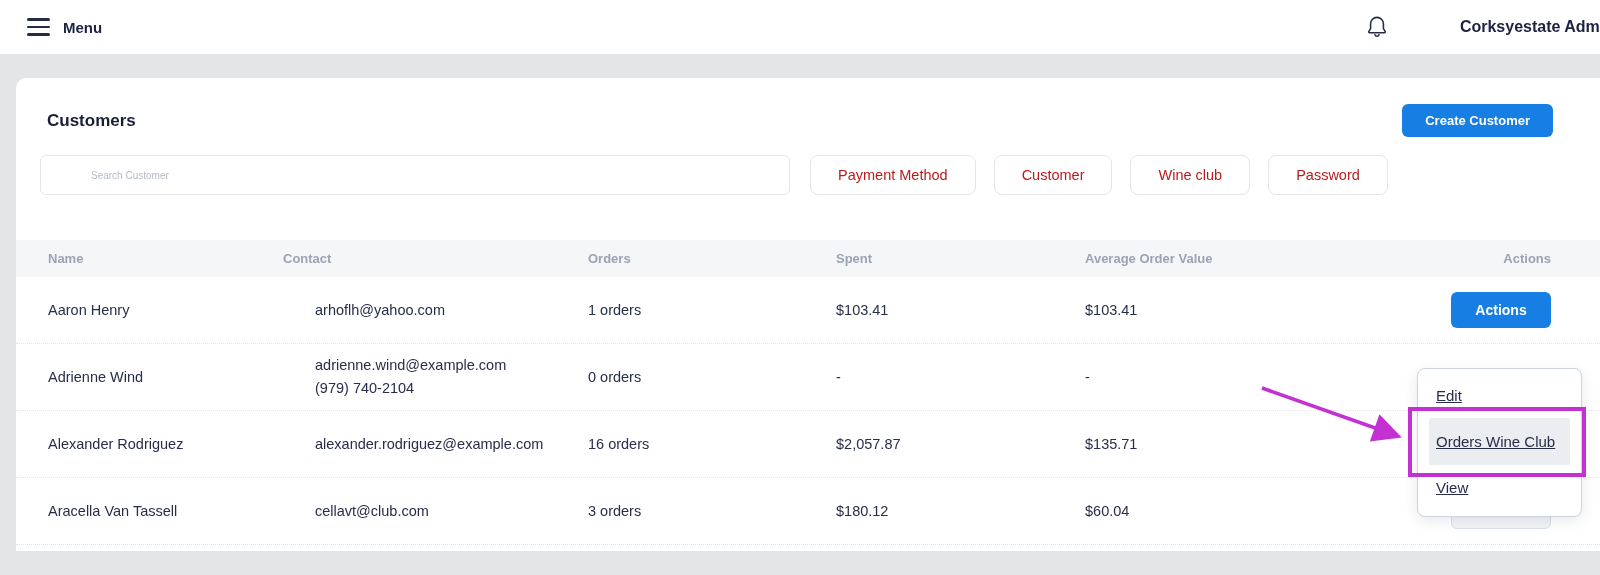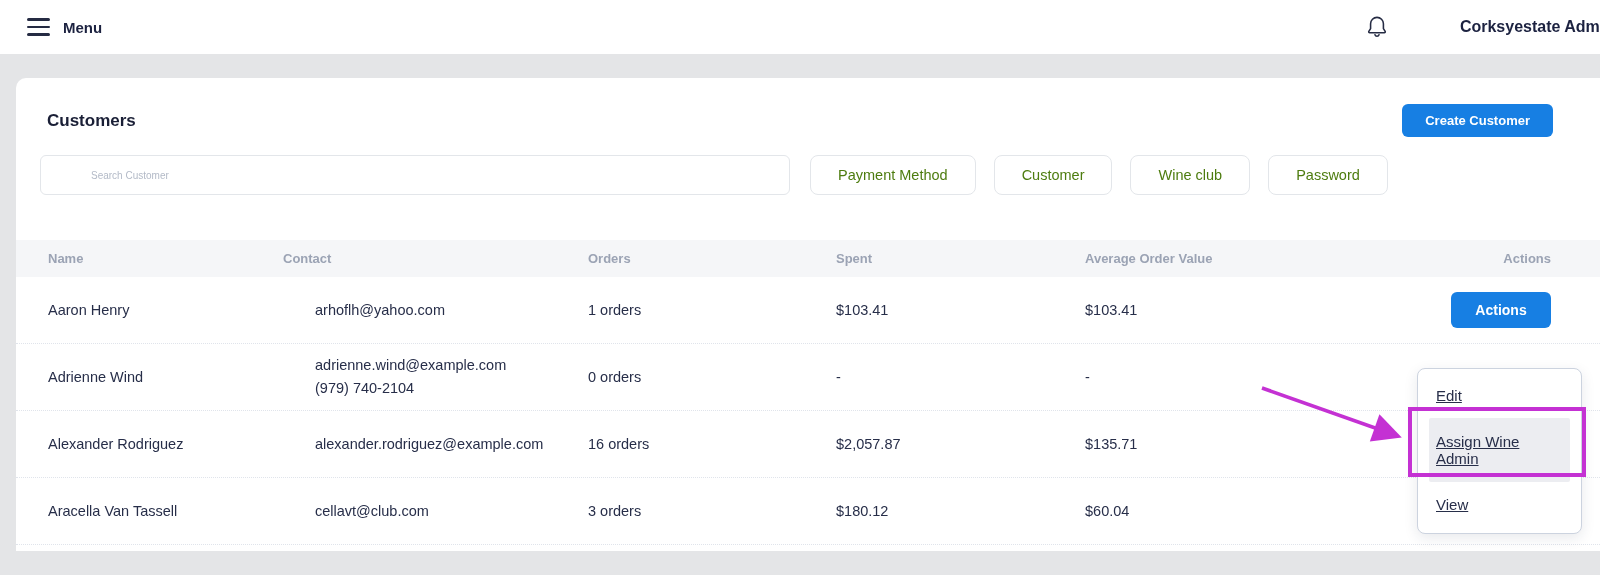--- a/index.html
+++ b/index.html
@@ -55,21 +55,21 @@
     width:750px; height:40px;
     border:1px solid #e3e6ea; border-radius:6px;
     font-family:inherit; font-size:10px; color:#272e49;
     padding:0 14px 0 50px; outline:none; background:#fff;
   }
   .search-input::placeholder { color:#b3bac7; }
   .filters { display:flex; gap:18px; }
   .filter-chip {
     height:40px; background:#fff;
     border:1px solid #e3e6ea; border-radius:8px;
-    font-family:inherit; font-size:14.5px; font-weight:500; color:#4d7c0f;
+    font-family:inherit; font-size:14.5px; font-weight:500; color:#b91c1c;
     padding:0 27px; cursor:pointer; white-space:nowrap;
   }
   
   .table { margin-top:45px; }
   .trow {
     display:grid;
     grid-template-columns:235px 305px 248px 249px 346px 1fr;
     padding:0 49px 0 32px;
     align-items:center;
   }
@@ -206,21 +206,21 @@
           <div>$60.04</div>
           <div class="cell-actions"><button class="btn-row-actions muted">Actions</button></div>
         </div>
       </div>
   </div>
 
 </main>
 
 <div class="dropdown" id="dropdown">
     <div class="dd-item">Edit</div>
-    <div class="dd-item highlight">Assign Wine Admin</div>
+    <div class="dd-item highlight">Orders Wine Club</div>
     <div class="dd-item">View</div>
   </div>
 
 <div class="anno-box"></div>
 <svg class="anno-arrow" viewBox="0 0 190 95">
   <defs>
     <marker id="ah" markerWidth="9" markerHeight="9" refX="6.5" refY="4.5" orient="auto">
       <path d="M0.5,0.5 L8.5,4.5 L0.5,8.5 z" fill="#c431d3"></path>
     </marker>
   </defs>

